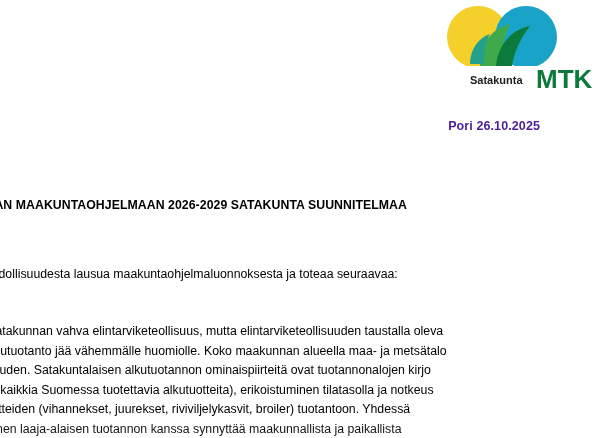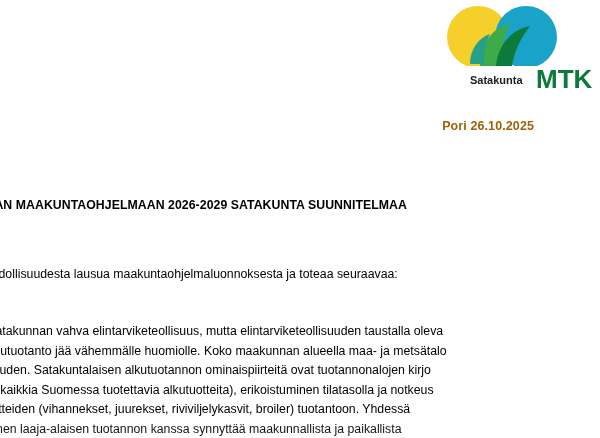--- a/index.html
+++ b/index.html
@@ -33,27 +33,27 @@
     height: 92px;
   }
   .logo-svg {
     display: block;
   }
 
   
   .date-line {
     position: absolute;
     top: 119px;
-    left: 0;
+    left: 6px;
     width: 534px;
     text-align: right;
     font-size: 12.5px;
     font-weight: bold;
     letter-spacing: 0.1px;
-    color: #a16207;
+    color: #4c1d95;
   }
 
   
   .doc-heading {
     position: absolute;
     top: 198px;
     left: -18px;
     width: 560px;
     font-size: 12.3px;
     font-weight: bold;

